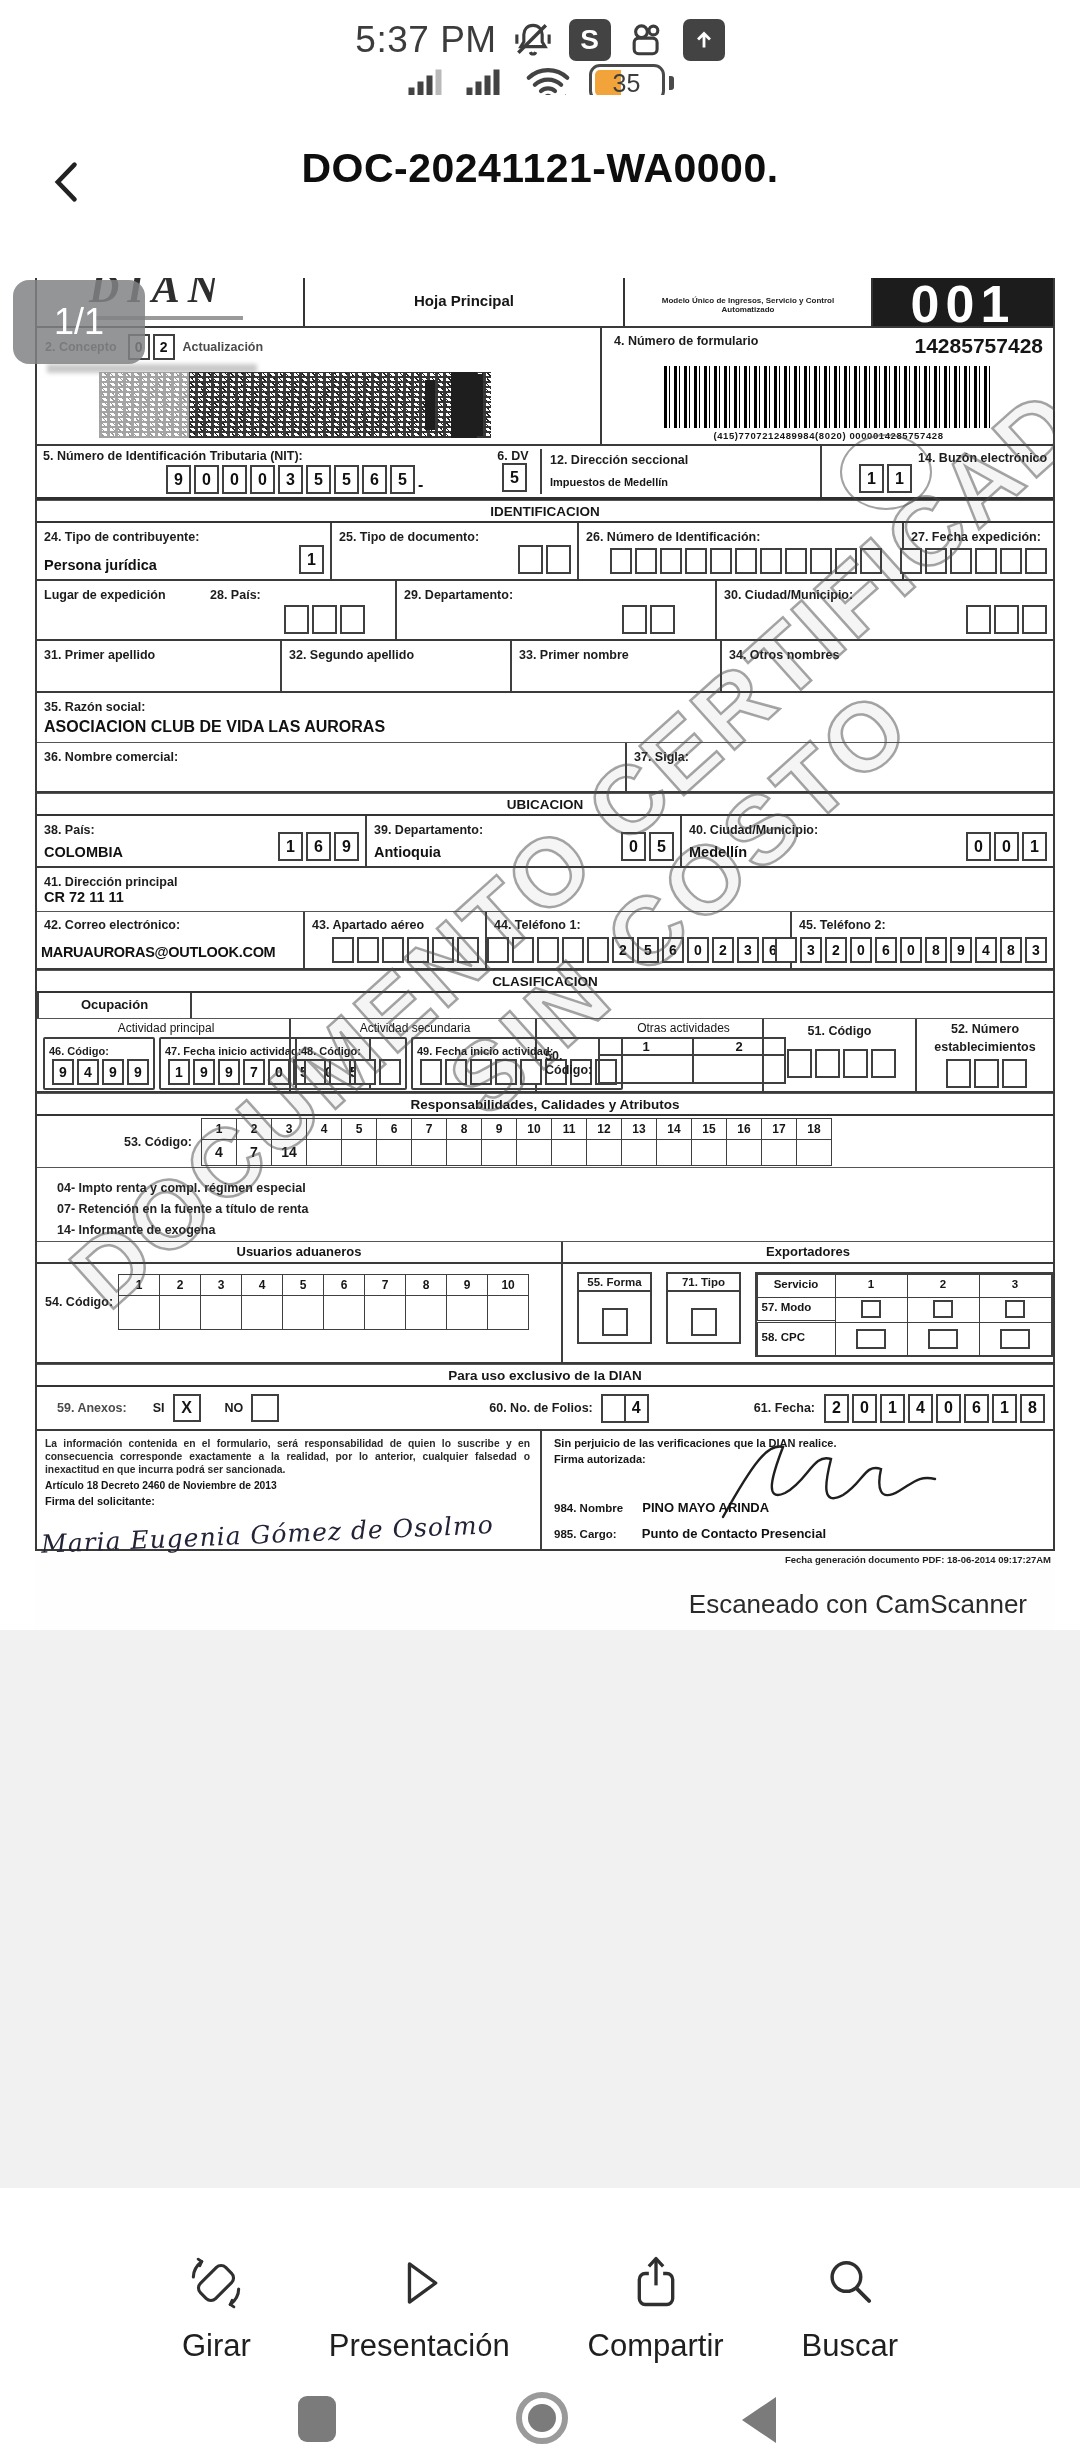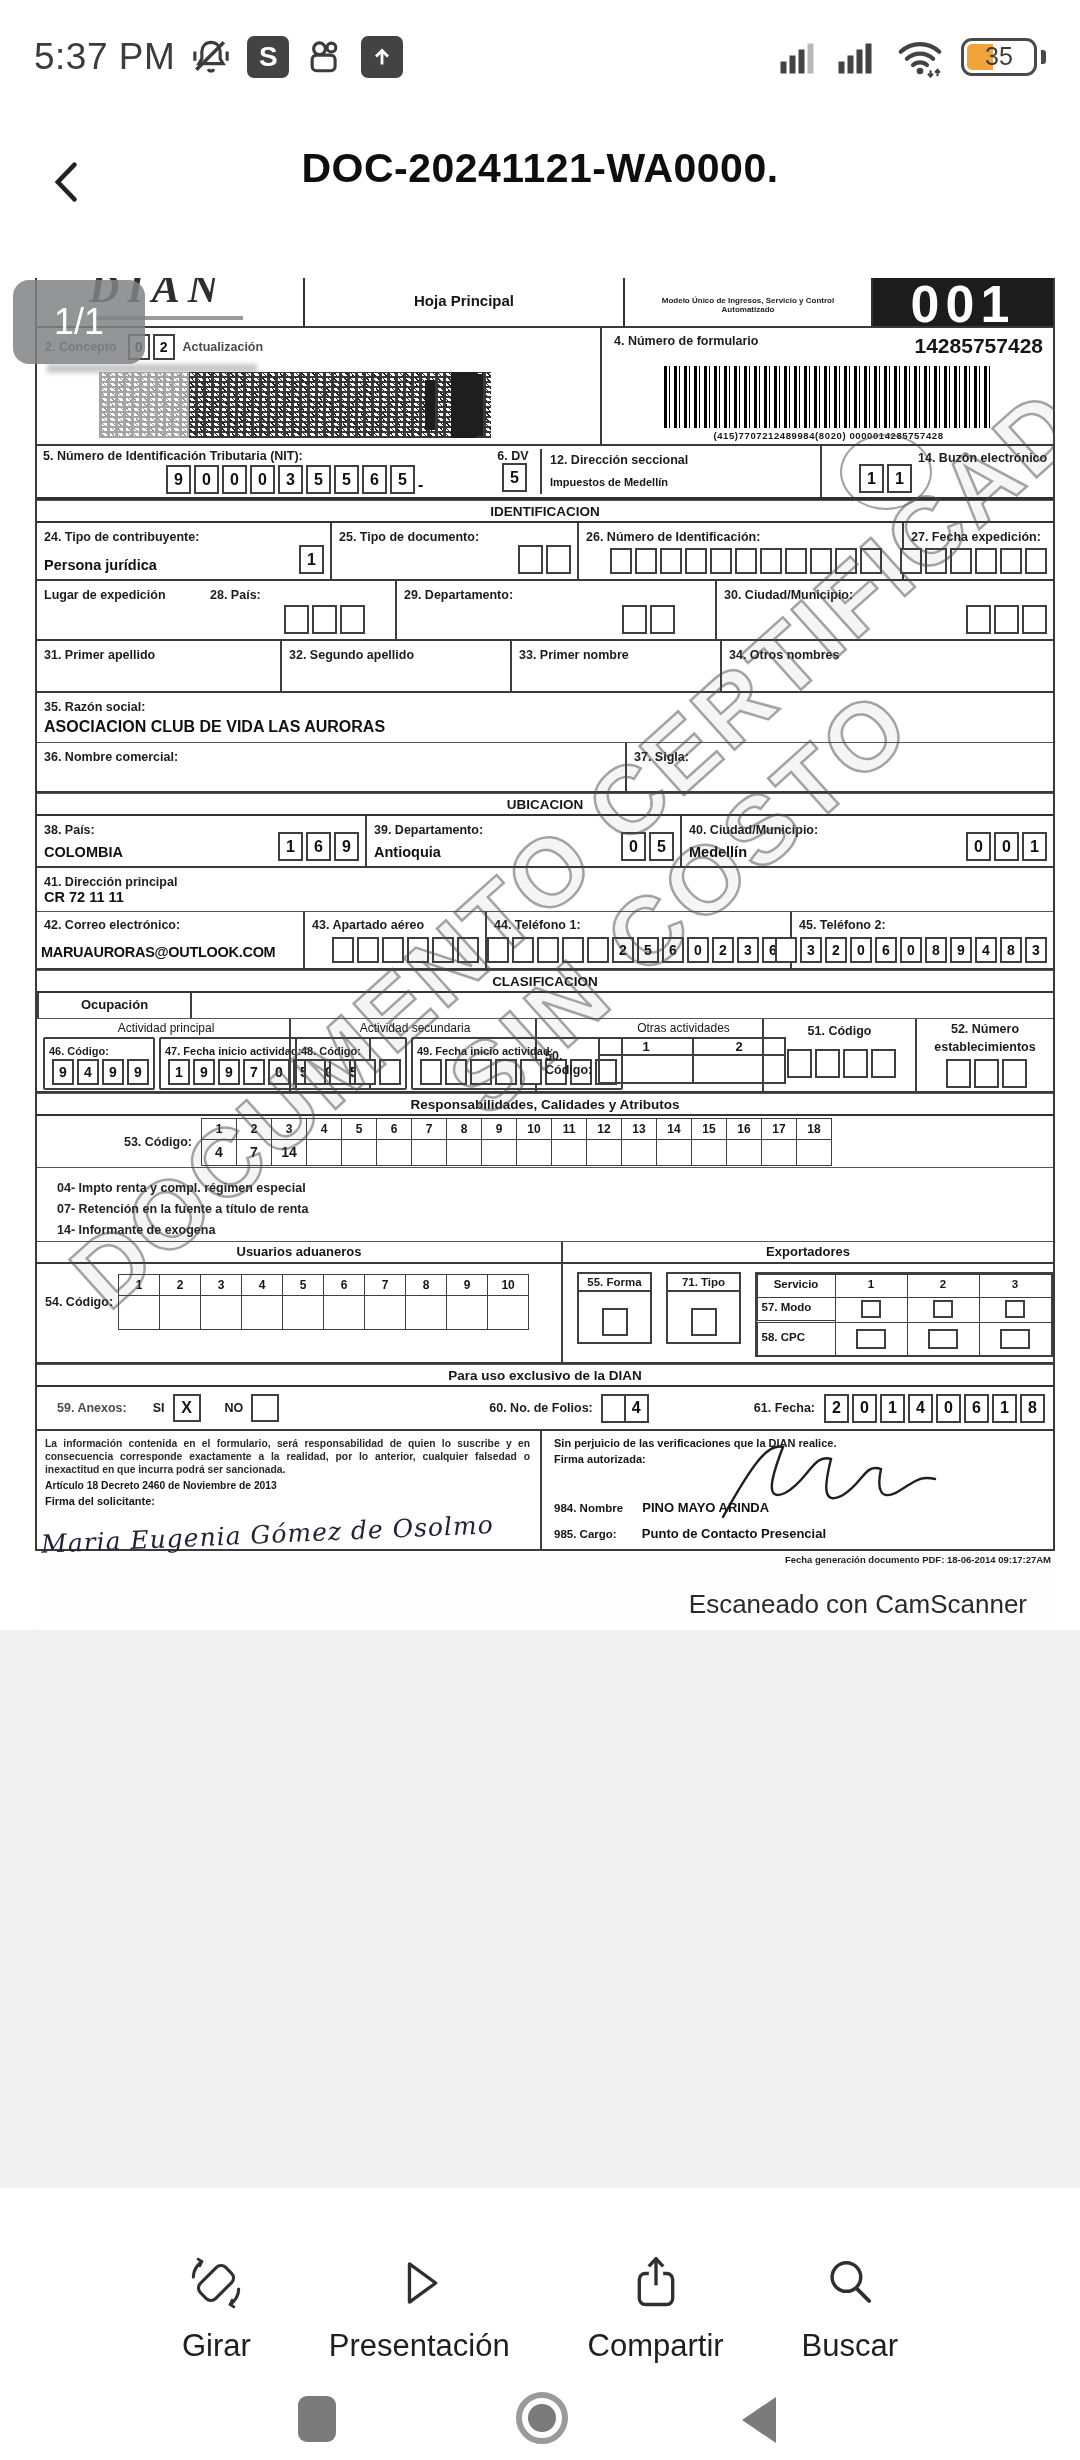--- a/index.html
+++ b/index.html
@@ -1,20 +1,20 @@
 <!DOCTYPE html>
 <html><head>
 <meta charset="utf-8">
 <style>
   * { margin:0; padding:0; box-sizing:border-box; }
   html,body { width:1080px; height:2460px; background:#fff; font-family:"Liberation Sans", sans-serif; }
   .screen { position:relative; width:1080px; height:2460px; background:#fff; overflow:hidden; }
 
   
-  .statusbar { position:absolute; top:0; left:0; width:1080px; height:95px; display:flex; align-items:center; justify-content:space-between; padding:18px 34px 0 34px; }
+  .statusbar { position:absolute; top:0; left:0; width:1080px; height:95px; display:flex; align-items:center; justify-content:space-between; padding:18px 34px 0 34px;flex-direction:column; }
   .sb-left { display:flex; align-items:center; gap:14px; }
   .sb-time { font-size:37px; color:#3c3c3c; letter-spacing:0.5px; }
   .sb-badge { width:42px; height:42px; background:#434343; border-radius:7px; color:#fff; font-weight:bold; font-size:28px; display:flex; align-items:center; justify-content:center; }
   .sb-right { display:flex; align-items:center; gap:16px; }
   .battery { position:relative; width:76px; height:38px; border:3px solid #4a4a4a; border-radius:11px; display:flex; align-items:center; justify-content:center; overflow:hidden; }
   .battery .fill { position:absolute; left:3px; top:3px; bottom:3px; width:26px; background:#F2A33A; border-radius:5px 0 0 5px; }
   .battery .pct { position:relative; font-size:25px; color:#3d3d3d; }
   .bat-nub { width:5px; height:14px; background:#4a4a4a; border-radius:0 3px 3px 0; margin-left:-12px; }
 
   

